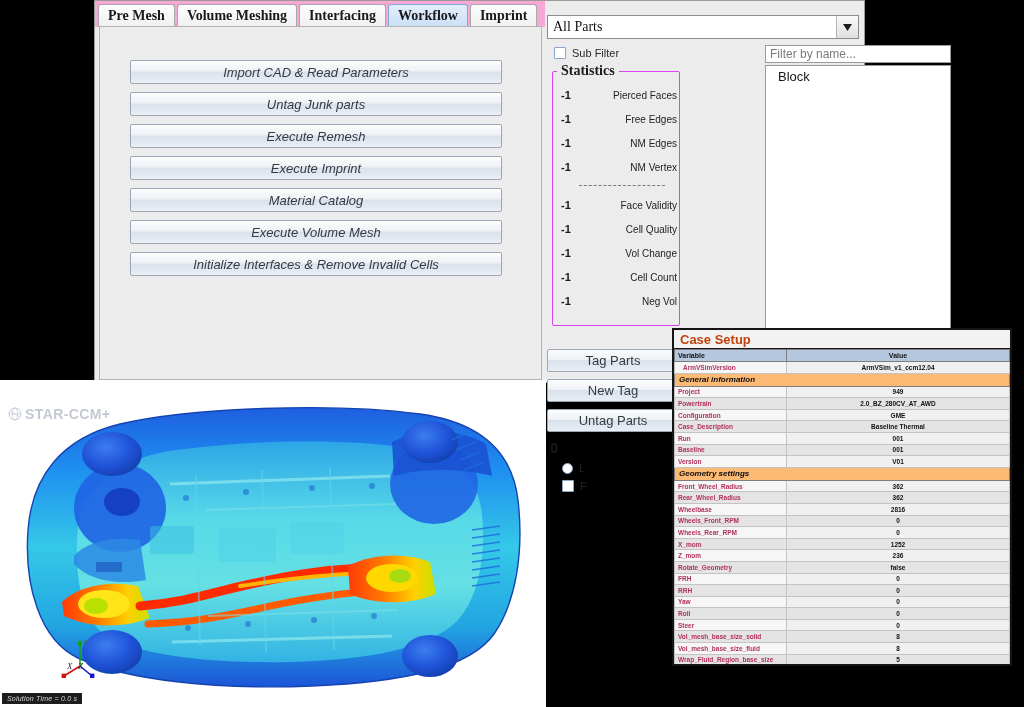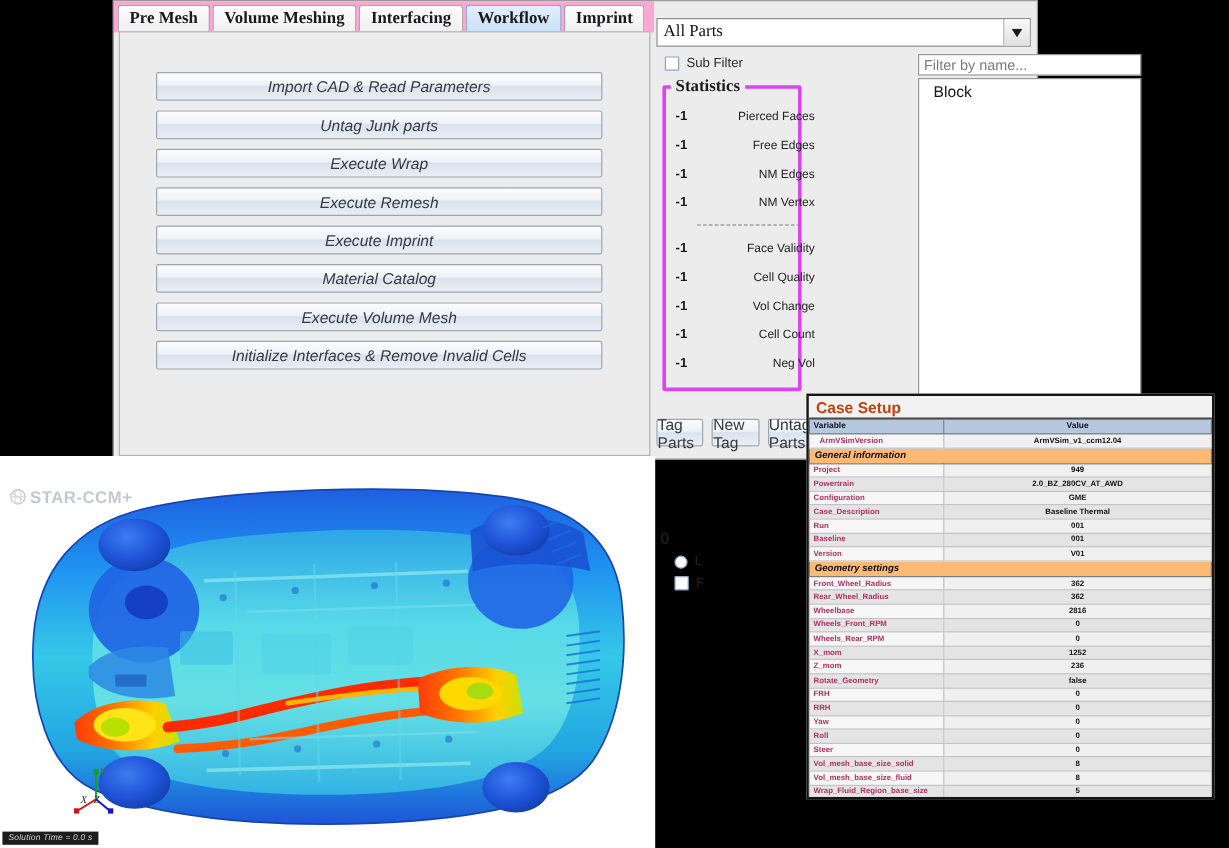--- a/index.html
+++ b/index.html
@@ -95,22 +95,22 @@
   }
   #parts-list {
     position: absolute; left: 218px; top: 60px; width: 186px; height: 268px;
     background: #fff; border: 1px solid #9a9a9a;
     padding: 3px 0 0 12px;
   }
   .parts-list-item { font-size: 13px; color: #161616; line-height: 16px; cursor: default; }
 
   
   #stats-group {
-    position: absolute; left: 5px; top: 66px; width: 116px; height: 255px;
-    border: 3px solid #d946ef; border-radius: 2px;
+    position: absolute; left: 5px; top: 66px; width: 128px; height: 255px;
+    border: 1px solid #d946ef; border-radius: 2px;
   }
   #stats-title {
     position: absolute; left: 4px; top: -9px; background: #ececec;
     padding: 0 4px; font-size: 14px; font-weight: bold; color: #1b1b1b;
     font-family: "Liberation Serif", serif;
   }
   .stat-row {
     position: absolute; left: 0; width: 128px; height: 18px;
     display: flex; align-items: center;
   }
@@ -120,21 +120,21 @@
   }
   .stat-label { flex: 1; text-align: right; padding-right: 4px; font-size: 10px; color: #222; }
   #stats-divider {
     position: absolute; left: 26px; top: 113px; width: 86px;
     border-top: 1px dashed #7a7a7a; height: 0;
   }
 
   
   #tag-buttons {
     position: absolute; left: 0px; top: 344px; width: 132px;
-    display: flex; gap: 7px;
+    display: flex; flex-direction: column; gap: 7px;
   }
   .tag-btn {
     height: 23px; width: 132px;
     background: linear-gradient(to bottom,#fbfcfd 0%,#eef2f7 45%,#d9e2ec 50%,#e9eef5 100%);
     border: 1px solid #9ba7b4; border-radius: 2px;
     color: #333a40; font-size: 13px;
     display: flex; align-items: center; justify-content: center; cursor: default;
   }
 
   
@@ -228,21 +228,20 @@
         <div class="tab">Volume Meshing</div>
         <div class="tab">Interfacing</div>
         <div class="tab active">Workflow</div>
         <div class="tab">Imprint</div>
       </div>
 
     <div id="workflow-panel">
       <div id="workflow-buttons">
           <div class="wf-btn">Import CAD &amp; Read Parameters</div>
           <div class="wf-btn">Untag Junk parts</div>
-          <div class="wf-btn">Execute Wrap</div>
           <div class="wf-btn">Execute Remesh</div>
           <div class="wf-btn">Execute Imprint</div>
           <div class="wf-btn">Material Catalog</div>
           <div class="wf-btn">Execute Volume Mesh</div>
           <div class="wf-btn">Initialize Interfaces &amp; Remove Invalid Cells</div>
         </div>
     </div>
 
     <div id="parts-panel">
 

